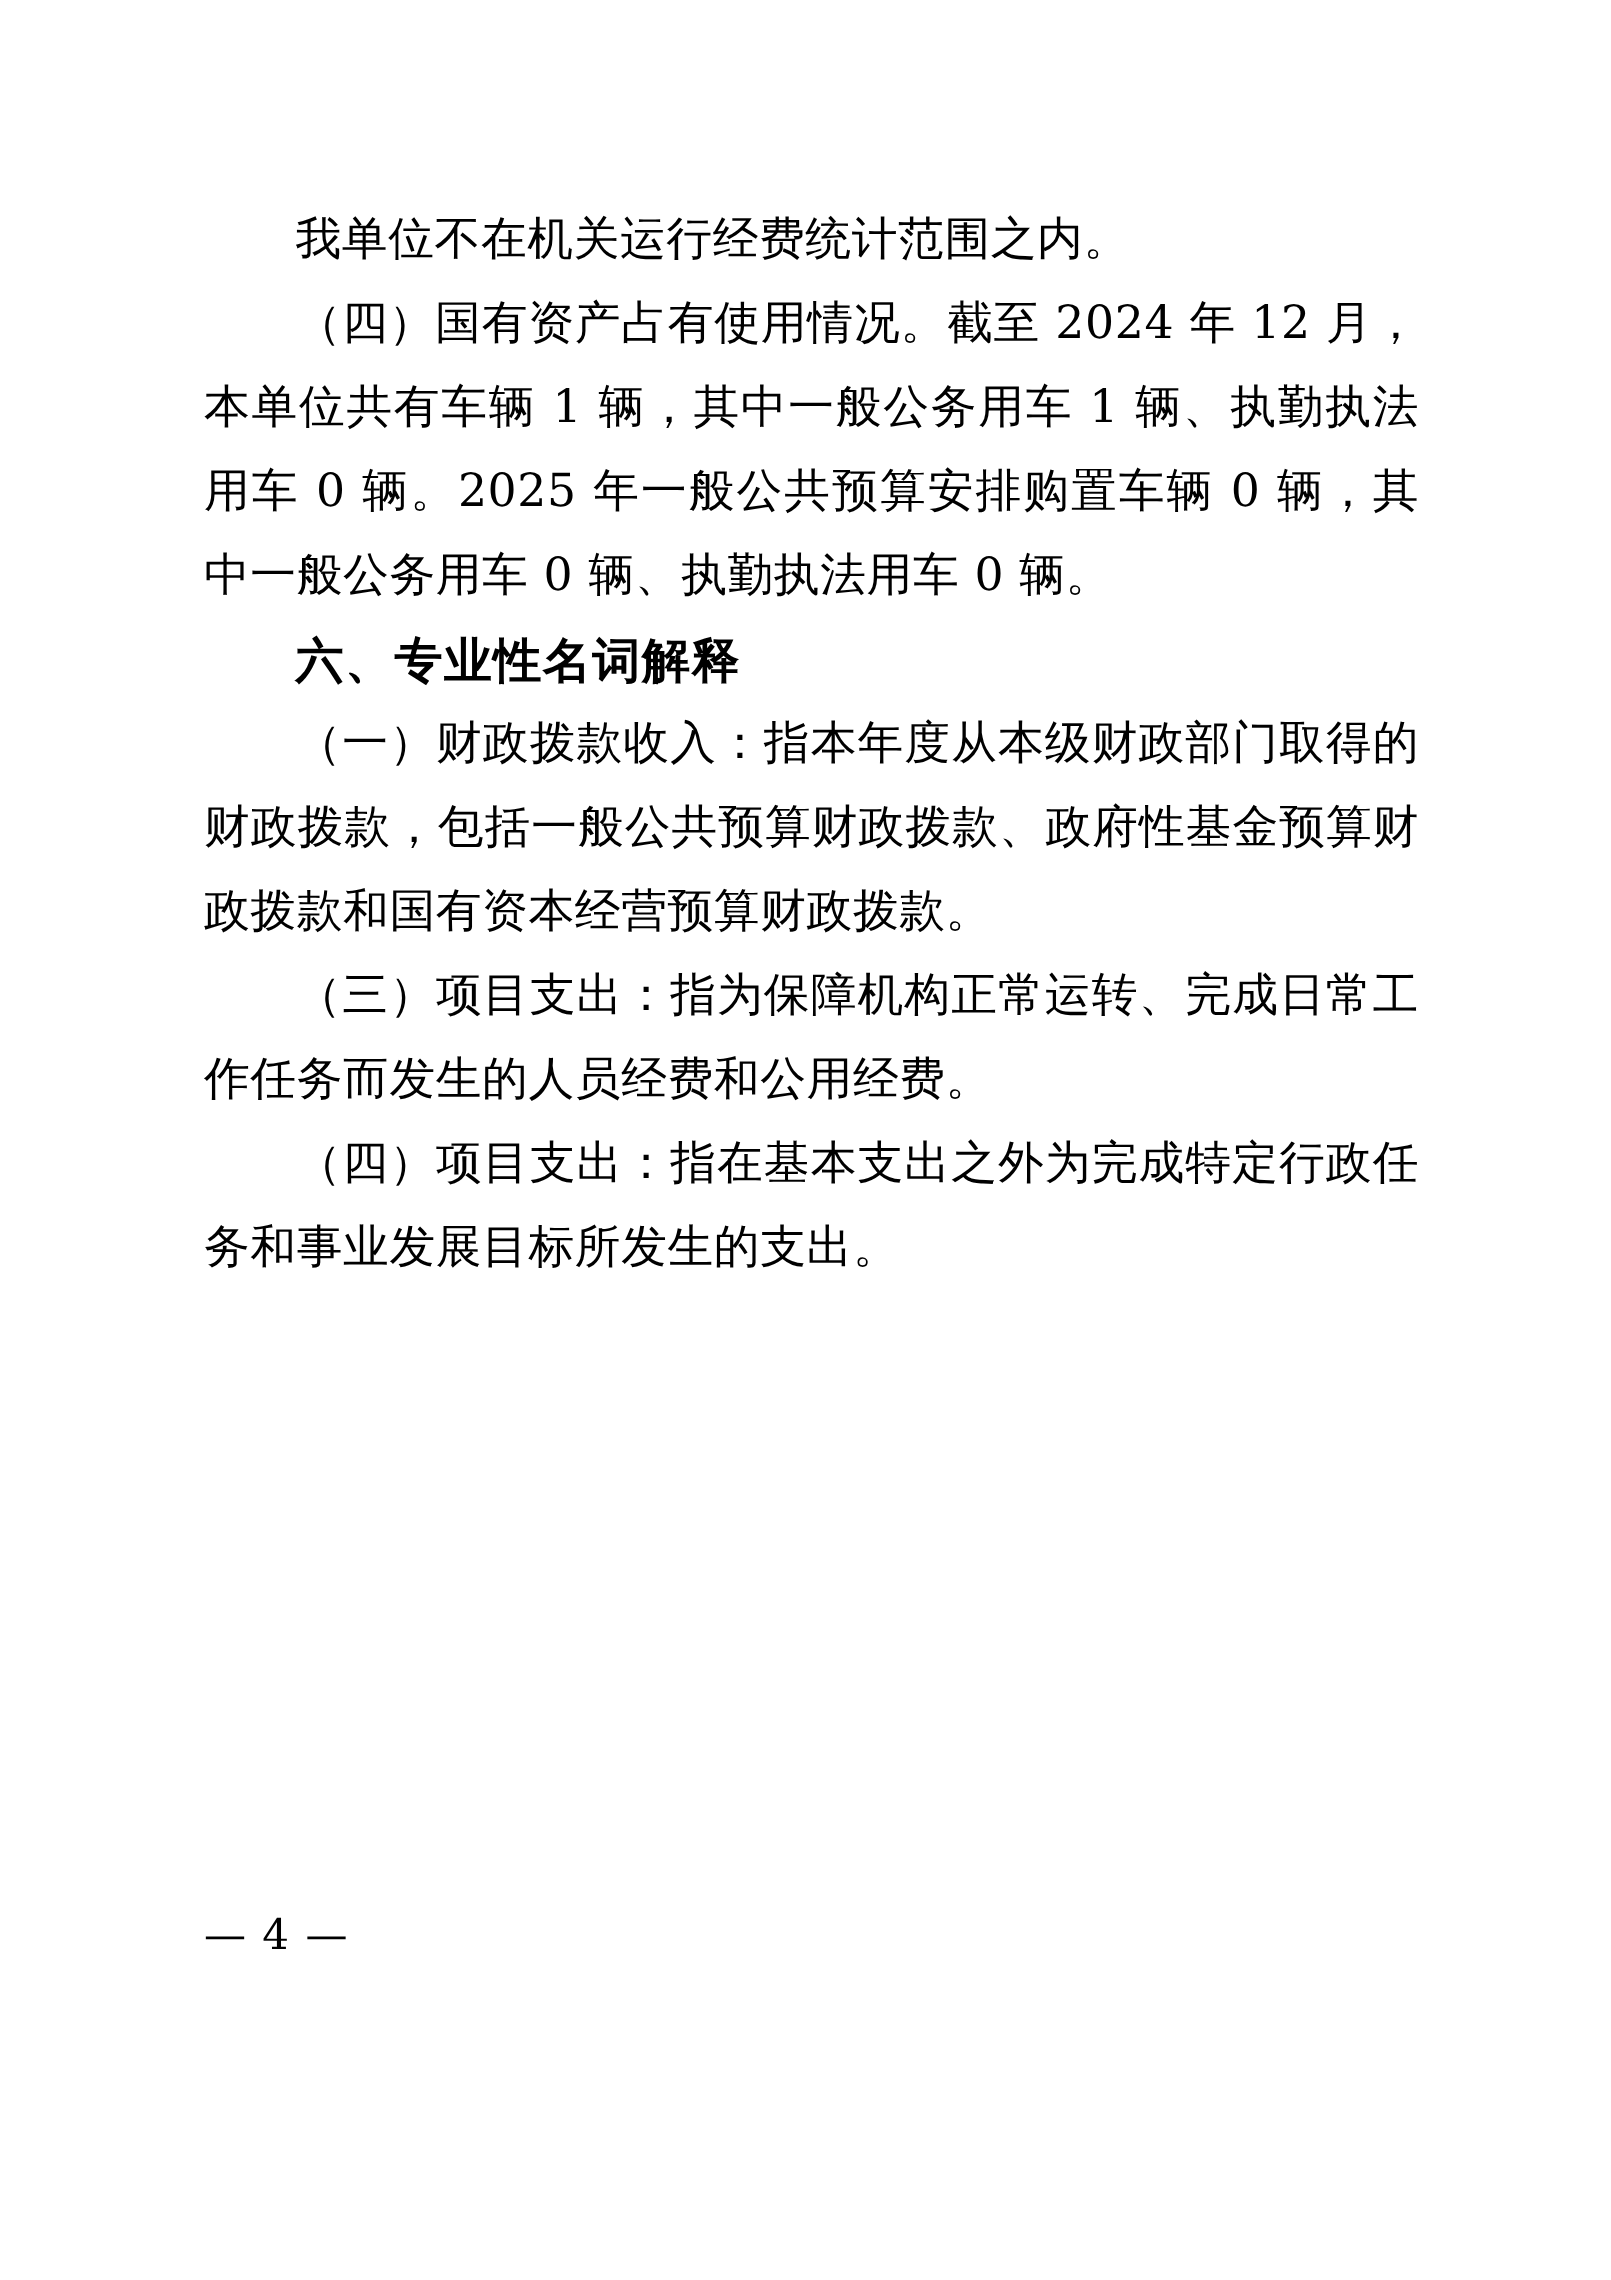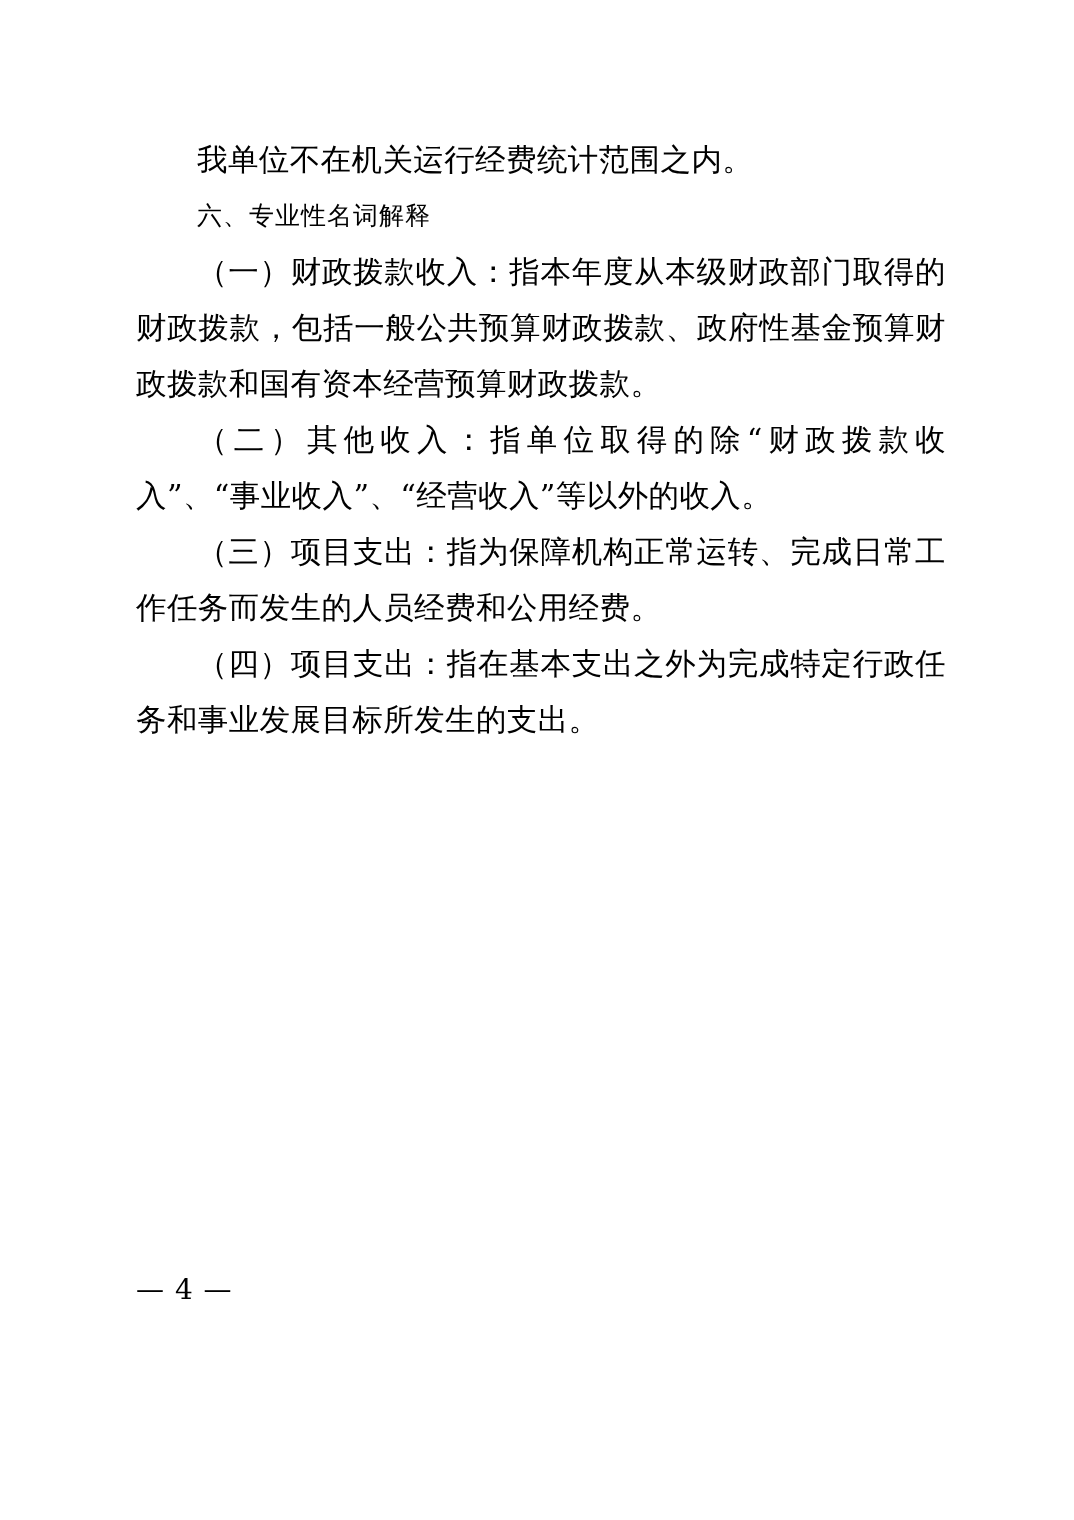--- a/index.html
+++ b/index.html
@@ -29,23 +29,23 @@
     font-size: 30.5px;
     line-height: 56px;
     text-align: justify;
     text-justify: inter-ideograph;
     letter-spacing: 0.4px;
     margin: 0 0 0 0;
     text-indent: 61px;
     font-family: "DejaVu Serif", "Liberation Serif", serif;
   }
   .heading {
-    font-size: 25px;
+    font-size: 32px;
     line-height: 56px;
-    font-weight: normal;
+    font-weight: bold;
     text-indent: 61px;
     margin: 0;
     letter-spacing: 1px;
     font-family: "DejaVu Sans", "Liberation Sans", sans-serif;
   }
   .sec-label {
     font-weight: normal;
     font-family: "DejaVu Sans", "Liberation Sans", sans-serif;
   }
   .footer {
@@ -64,26 +64,26 @@
 <body>
 
 <div class="page">
 
   <div class="content">
 
     <p class="para">我单位不在机关运行经费统计范围之内。</p>
 
 
 
+    <p class="para">（四）国有资产占有使用情况。截至 2024 年 12 月，本单位共有车辆 1 辆，其中一般公务用车 1 辆、执勤执法用车 0 辆。2025 年一般公共预算安排购置车辆 0 辆，其中一般公务用车 0 辆、执勤执法用车 0 辆。</p>
 
     <h2 class="heading">六、专业性名词解释</h2>
 
     <p class="para"><span class="sec-label">（一）财政拨款收入：</span><span>指本年度从本级财政部门取得的财政拨款，包括一般公共预算财政拨款、政府性基金预算财政拨款和国有资本经营预算财政拨款。</span></p>
 
-    <p class="para"><span class="sec-label">（二）其他收入：</span><span>指单位取得的除“财政拨款收入”、“事业收入”、“经营收入”等以外的收入。</span></p>
 
     <p class="para"><span class="sec-label">（三）项目支出：</span><span>指为保障机构正常运转、完成日常工作任务而发生的人员经费和公用经费。</span></p>
 
     <p class="para"><span class="sec-label">（四）项目支出：</span><span>指在基本支出之外为完成特定行政任务和事业发展目标所发生的支出。</span></p>
 
   </div>
 
   <div class="footer">— 4 —</div>
 
 </div>

